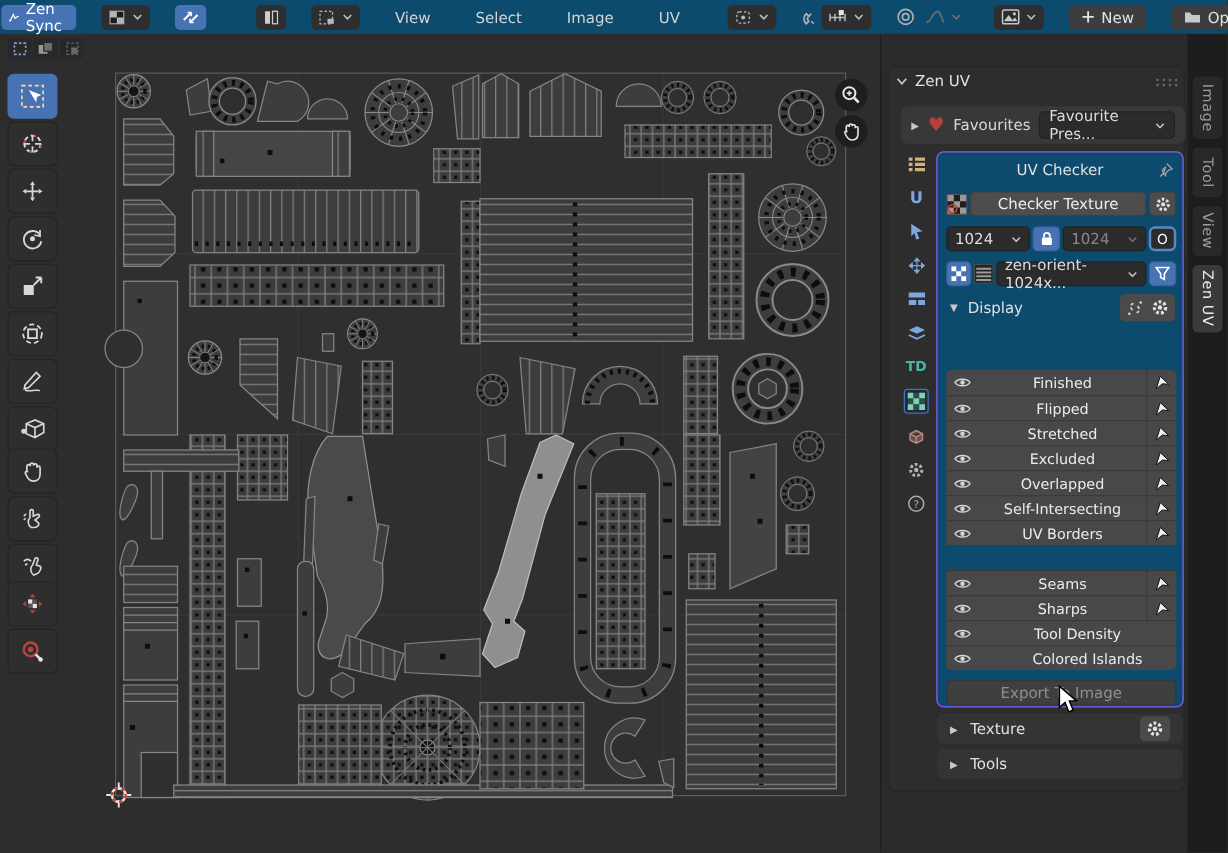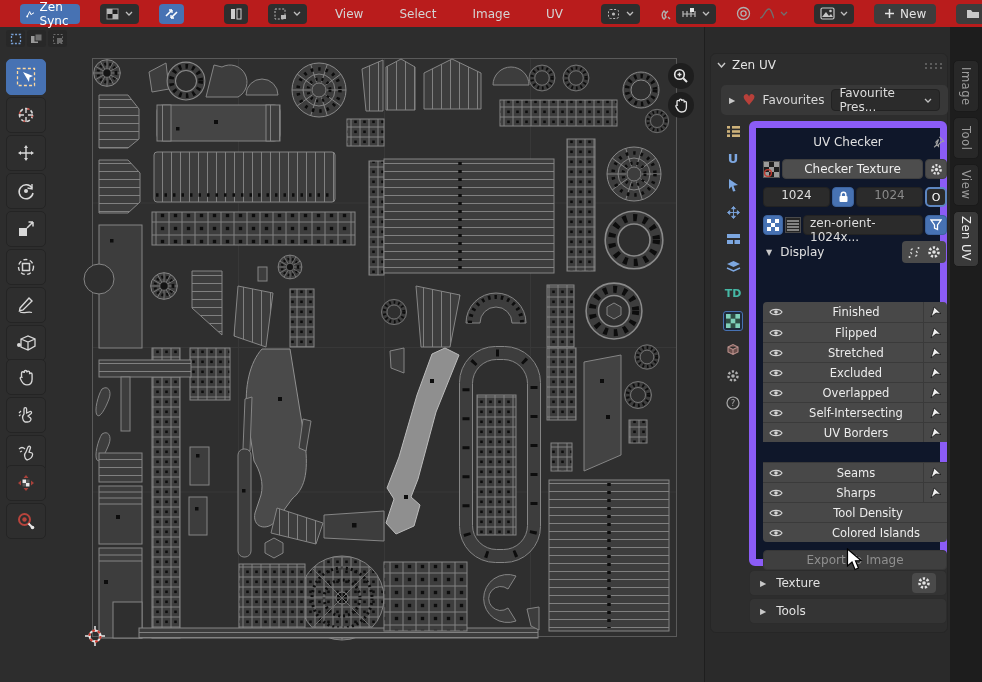--- a/index.html
+++ b/index.html
@@ -1,22 +1,22 @@
 <!DOCTYPE html>
 <html><head>
 <meta charset="utf-8">
 <style>
   * { margin:0; padding:0; box-sizing:border-box; user-select:none; }
   html,body { width:982px; height:682px; overflow:hidden; background:#2d2d2d;
     font-family:"DejaVu Sans","Liberation Sans",sans-serif; font-size:12px; color:#d8d8d8; }
   .abs { position:absolute; }
 
   
-  .topbar { position:absolute; top:0; left:0; width:982px; height:27px; background:#b91c1c;
-    display:flex; align-items:center; padding:0 20px; gap:20px; z-index:30; }
+  .topbar { position:absolute; top:0; left:0; width:982px; height:27px; background:#0c4a6e;
+    display:flex; align-items:center; padding:0 1px; gap:20px; z-index:30; }
   .tb-btn { display:inline-flex; align-items:center; justify-content:center; gap:5px;
     height:20px; padding:0 6px; border-radius:4px; background:#2e2e2e; color:#e3e3e3; }
   .tb-btn.blue { background:#4772b3; color:#fff; }
   .tb-btn.flat { background:transparent; }
   .tb-group { display:inline-flex; align-items:center; height:20px; border-radius:4px; overflow:hidden; }
   .tb-group .seg { display:inline-flex; align-items:center; justify-content:center;
     width:23px; height:20px; background:#2e2e2e; border-right:1px solid #232323; }
   .tb-group .seg:last-child { border-right:none; }
   .tb-group .seg.on { background:#4772b3; }
   .menu-item { padding:0 8px; color:#d4d4d4; height:20px; display:inline-flex; align-items:center; border-radius:3px; }
@@ -51,32 +51,32 @@
   .grip { position:absolute; left:220px; top:36px; color:#6a6a6a; }
   .fav-box { position:absolute; left:16px; top:58px; width:227px; height:30px; background:#383838;
     border-radius:5px; display:flex; align-items:center; padding:0 8px; gap:7px; }
   .fav-dd { margin-left:auto; height:22px; background:#2b2b2b; border:1px solid #222;
     border-radius:4px; display:flex; align-items:center; gap:5px; padding:0 7px; color:#dcdcdc; width:128px; }
   .cat-col { position:absolute; left:15px; top:95px; width:26px; display:flex; flex-direction:column;
     align-items:center; gap:9px; }
   .cat { width:20px; height:18px; display:flex; align-items:center; justify-content:center; }
   .cat.active { border:1px solid #4772b3; border-radius:3px; background:#1f2a3a; height:20px; }
 
-  .uvbox { position:absolute; left:44px; top:94px; width:198px; height:445px; background:#0f172a;
-    border:7px solid #8b5cf6; border-radius:6px; }
+  .uvbox { position:absolute; left:44px; top:94px; width:198px; height:445px; background:#0c4a6e;
+    border:1px solid #8b5cf6; border-radius:6px; }
   .uvbox-title { position:absolute; top:7px; left:0; width:100%; text-align:center; color:#e0e0e0; }
   .rowflex { position:absolute; left:7px; width:184px; height:20px; display:flex; gap:2px; align-items:center; }
   .pbtn { height:20px; background:#4d4d4d; border:1px solid #404040; border-radius:4px;
     display:flex; align-items:center; justify-content:center; color:#eee; flex:1; }
   .pbtn.dim { background:#3f3f3f; color:#8f8f8f; border-color:#373737; }
   .sqbtn { width:22px; height:20px; background:#4d4d4d; border:1px solid #404040; border-radius:4px;
     display:flex; align-items:center; justify-content:center; flex:none; }
   .sqbtn.blue { background:#4772b3; border-color:#3c639e; }
   .dd { height:20px; background:#2b2b2b; border:1px solid #222; border-radius:4px;
-    display:flex; align-items:center; padding:0 6px; gap:4px; color:#dedede;flex-direction:column; }
+    display:flex; align-items:center; padding:0 6px; gap:4px; color:#dedede; }
   .dd .lbl { flex:1; text-align:left; }
   .obtn { width:22px; height:20px; border:2px solid #5d86c0; border-radius:5px; background:#2b2b2b;
     color:#fff; display:flex; align-items:center; justify-content:center; font-size:11px; flex:none; }
   .disp-head { position:absolute; left:10px; top:117px; display:flex; align-items:center; gap:8px; color:#e0e0e0; }
   .disp-icons { position:absolute; left:146px; top:113px; width:44px; height:22px; background:#4a4a4a;
     border-radius:4px; display:flex; align-items:center; justify-content:space-evenly; }
   .vrow { position:absolute; left:7px; width:184px; height:20px; display:flex; align-items:stretch;
     background:#484848; border-top:1px solid #3a3a3a; }
   .vrow .eye { width:26px; display:flex; align-items:center; justify-content:center; }
   .vrow .vlbl { flex:1; display:flex; align-items:center; justify-content:center; color:#ececec; font-size:11.5px; }

